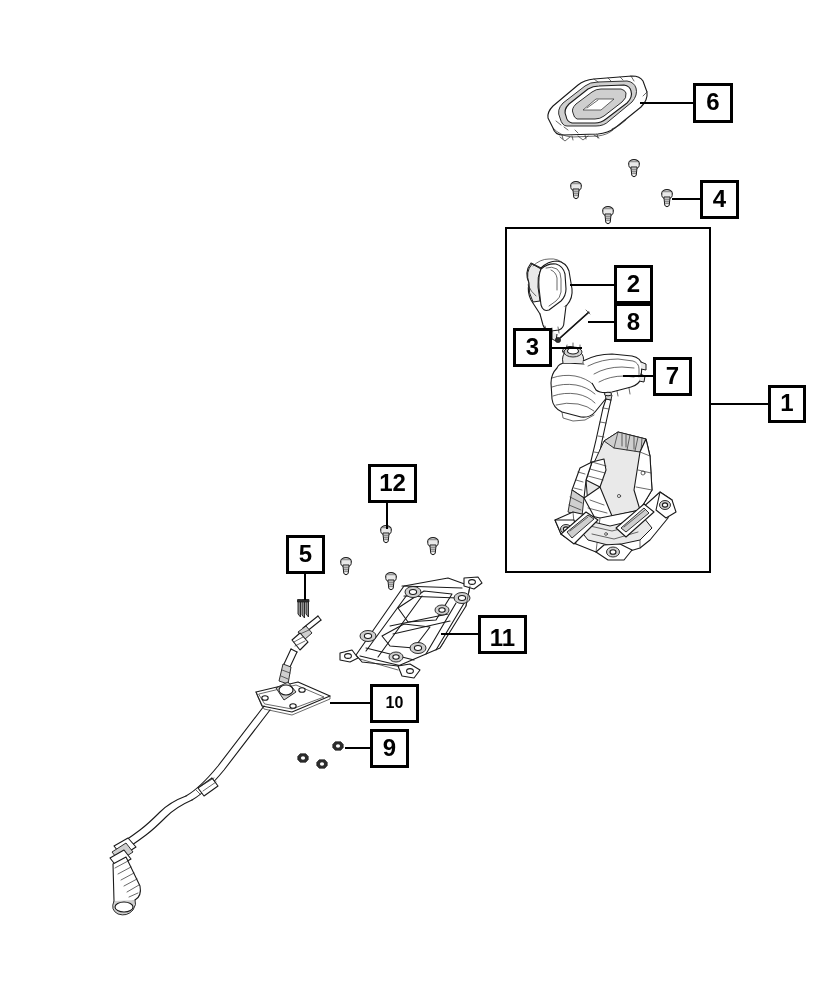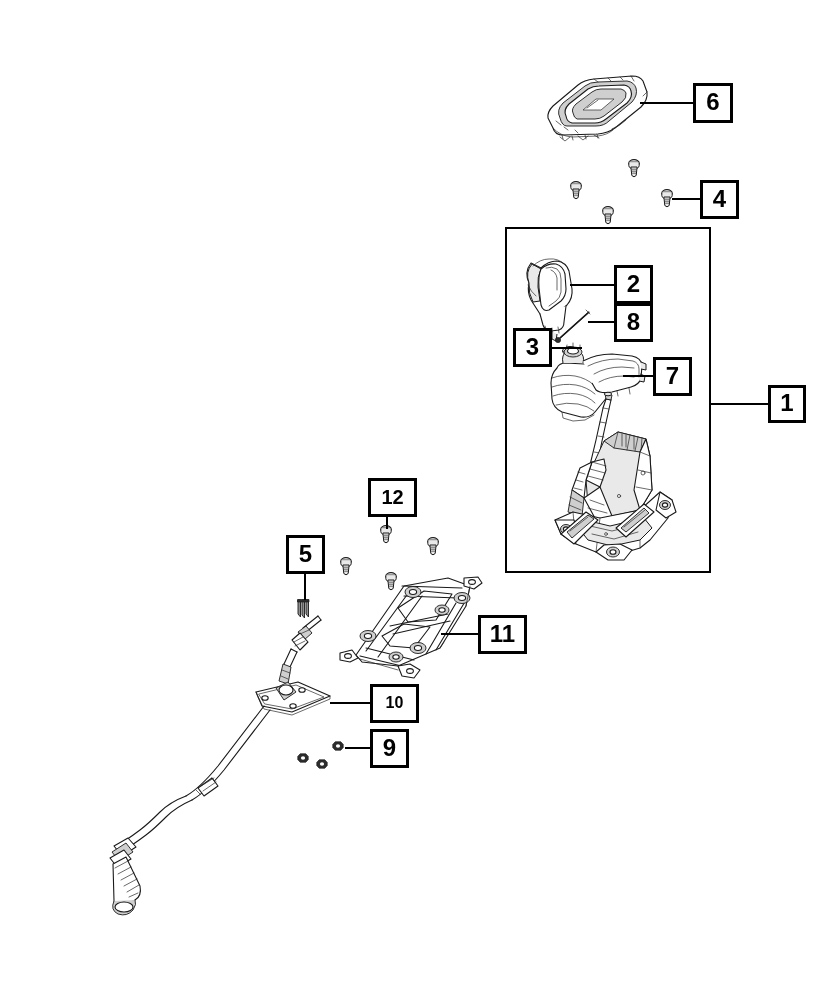--- a/index.html
+++ b/index.html
@@ -426,21 +426,21 @@
   </div>
 
   <div class="callout" style="left:370px; top:729px; width:39px; height:39px; font-size:24px;">
     <span class="callout-num">9</span>
   </div>
 
   <div class="callout" style="left:370px; top:684px; width:49px; height:39px; font-size:16px;">
     <span class="callout-num">10</span>
   </div>
 
-  <div class="callout" style="left:478px; top:615px; width:49px; height:39px; font-size:24px;">
+  <div class="callout" style="left:478px; top:615px; width:49px; height:39px; font-size:24px;align-items:flex-end;">
     <span class="callout-num">11</span>
   </div>
 
-  <div class="callout" style="left:368px; top:464px; width:49px; height:39px; font-size:20px;margin-top:14px;">
+  <div class="callout" style="left:368px; top:464px; width:49px; height:39px; font-size:24px;">
     <span class="callout-num">12</span>
   </div>
 
 </div>
 
 </body></html>

